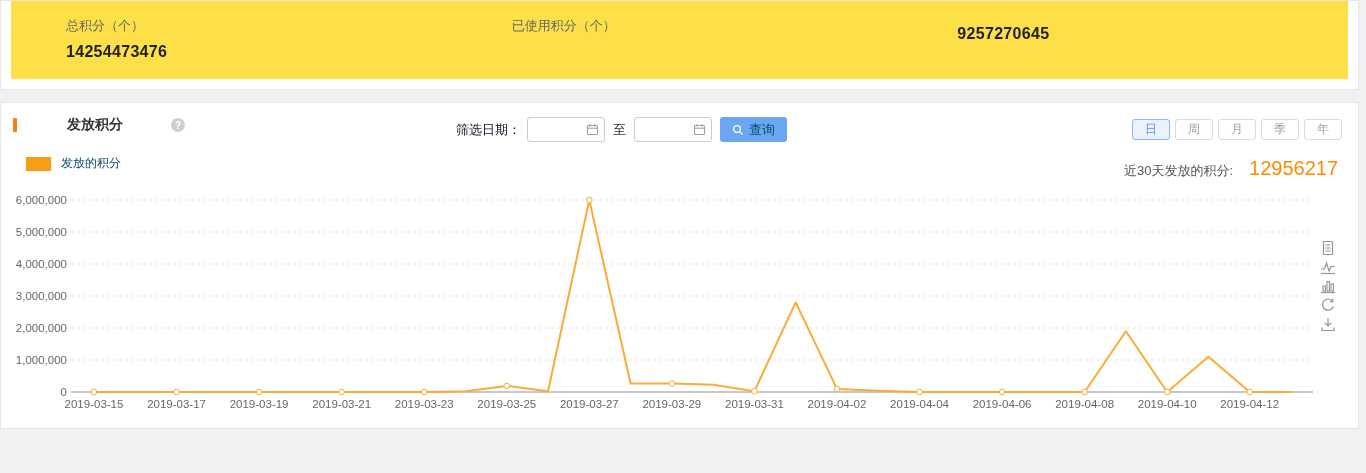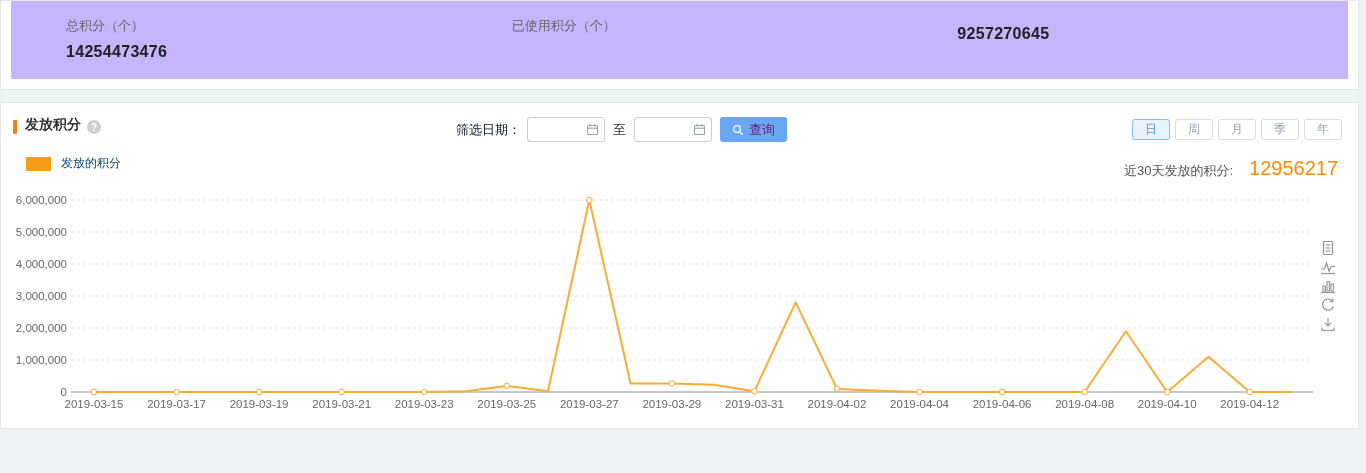--- a/index.html
+++ b/index.html
@@ -2,36 +2,36 @@
 <html><head>
 <meta charset="utf-8">
 <style>
   * { box-sizing: border-box; margin: 0; padding: 0; }
   html,body { width:1366px; height:473px; background:#f0f1f3; font-family:"Liberation Sans",sans-serif; overflow:hidden; }
   .panel { background:#fff; border:1px solid #e6e6e6; width:1359px; }
   .panel-header { display:flex; align-items:center; height:38px; padding:0 12px; }
   .accent-bar { display:inline-block; width:4px; height:14px; background:#f28111; margin-right:8px; border-radius:1px; }
   .panel-title { font-size:14px; font-weight:bold; color:#333; }
   
-  .stats-box { margin:0 10px 10px 10px; background:#c4b5fd; display:flex; padding:16px 0 18px 0; }
+  .stats-box { margin:0 10px 10px 10px; background:#fde047; display:flex; padding:16px 0 18px 0; }
   .stats-header { border-bottom:1px solid #ececec; }
   .stat-col { flex:1; padding-left:55px; }
   .stat-label { font-size:13px; color:#666; }
   .stat-value { font-size:16px; font-weight:bold; color:#222; margin-top:8px; letter-spacing:0.3px; }
   
   .issue-panel { margin-top:12px; height:327px; position:relative; }
-  .issue-header { position:absolute; left:12px; top:13px; display:flex; align-items:flex-end; }
+  .issue-header { position:absolute; left:12px; top:13px; display:flex; align-items:center;gap:42px; }
   .help-icon { display:inline-flex; align-items:center; justify-content:center; width:14px; height:14px; border-radius:50%; background:#cfcfcf; color:#fff; font-size:10px; font-weight:bold; margin-left:6px; cursor:pointer; }
   .filter-row { position:absolute; left:455px; top:14px; display:flex; align-items:center; }
   .filter-label { font-size:13px; color:#0f172a; margin-right:6px; }
   .date-input-wrap { position:relative; margin-right:8px; }
   .date-input { width:78px; height:25px; border:1px solid #ccc; border-radius:3px; padding:0 24px 0 8px; font-size:12px; color:#333; outline:none; }
   .cal-icon { position:absolute; right:6px; top:6px; pointer-events:none; }
   .to-label { font-size:13px; color:#333; margin:0 8px 0 0; }
-  .search-btn { display:inline-flex; align-items:center; height:25px; background:#6ba7f0; color:#701a75; border:none; border-radius:3px; font-size:13px; padding:0 12px; cursor:pointer; }
+  .search-btn { display:inline-flex; align-items:center; height:25px; background:#6ba7f0; color:#0c4a6e; border:none; border-radius:3px; font-size:13px; padding:0 12px; cursor:pointer; }
   .search-btn svg { margin-right:5px; }
   .range-tabs { position:absolute; right:16px; top:16px; display:flex; }
   .range-tab { width:38px; height:21px; line-height:19px; text-align:center; font-size:12px; border:1px solid #dcdcdc; border-radius:3px; color:#98a3ae; background:#fff; margin-left:5px; cursor:pointer; }
   .range-tab.active { border-color:#8ab9f4; color:#5596e8; background:#eaf3fd; }
   .legend-row { position:absolute; left:25px; top:52px; display:flex; align-items:center; }
   .legend-swatch { width:25px; height:14px; background:#fa9d16; margin-right:10px; }
   .legend-label { font-size:12px; color:#0c4a6e; }
   .summary-row { position:absolute; right:20px; top:54px; display:flex; align-items:baseline; }
   .summary-label { font-size:13px; color:#555; margin-right:16px; }
   .summary-value { font-size:20px; font-weight:normal; color:#ff8a00; }

